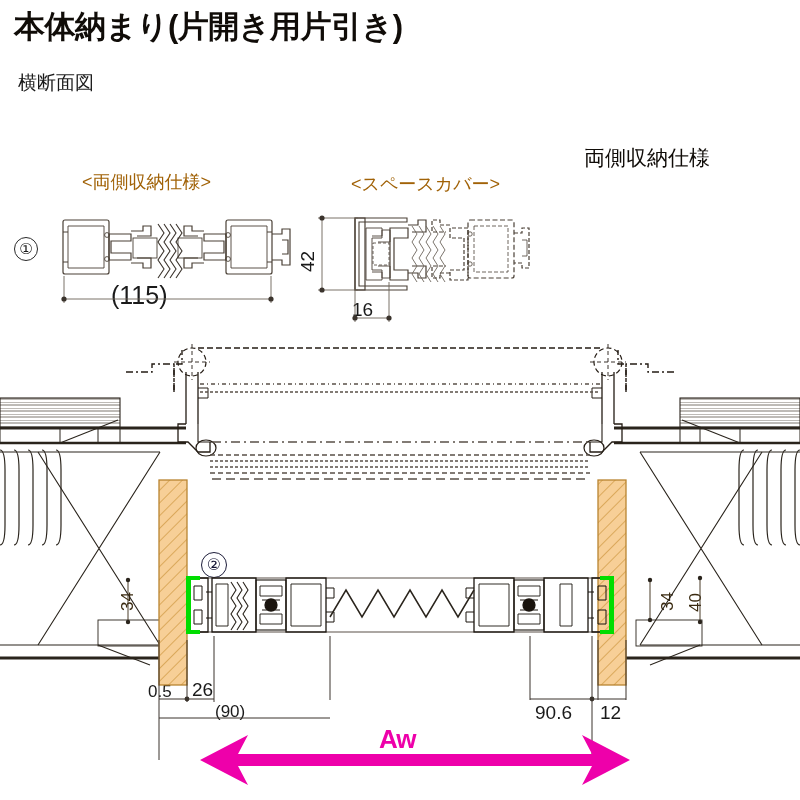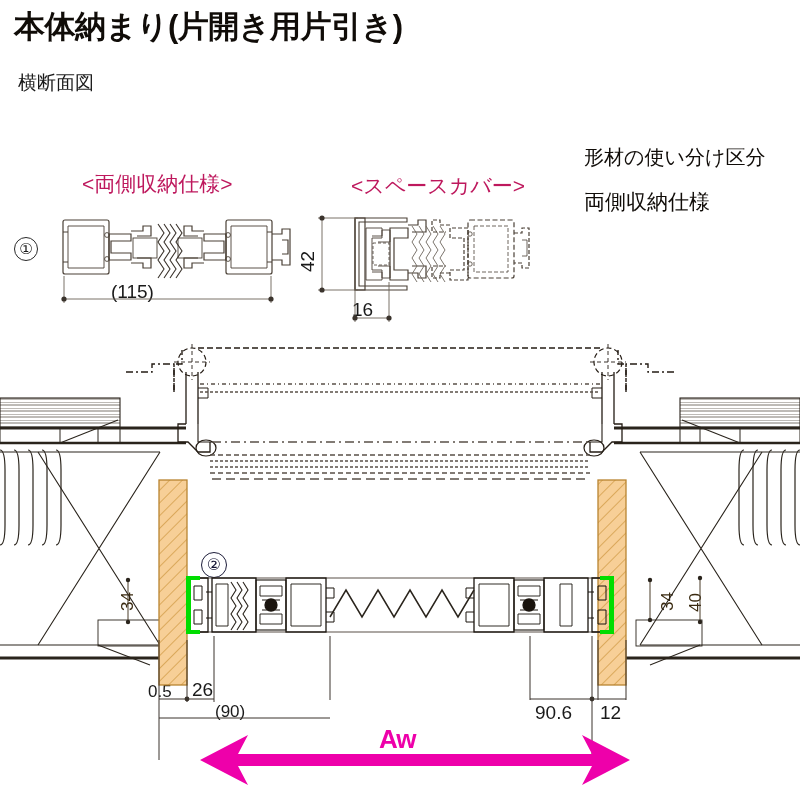--- a/index.html
+++ b/index.html
@@ -45,23 +45,23 @@
   }
   #legend .lg-item {
     font-size: 21px;
     white-space: nowrap;
     margin-bottom: 17px;
     color: #100c08;
   }
 
   
   .det-cap {
-    font-size: 21px;
-    white-space: nowrap;
-    color: #be185d;
+    font-size: 18px;
+    white-space: nowrap;
+    color: #a16207;
   }
   #cap1 { left: 82px; top: 170px; }
   #cap2 { left: 351px; top: 172px; }
 
   
   .circ-num {
     width: 24px; height: 24px;
     border: 1.4px solid #2a2a2a;
     border-radius: 50%;
     font-size: 15px;
@@ -90,21 +90,21 @@
     font-size: 18px;
     color: #1a1a1a;
     white-space: nowrap;
   }
   .dim-rot {
     transform: rotate(-90deg);
     transform-origin: left top;
   }
   .dim-orange { color: #3a2a10; }
 
-  #dim115 { left: 111px; top: 281px; font-size: 19px; }
+  #dim115 { left: 111px; top: 281px; font-size: 25px; }
   #dim42  { left: 297px; top: 272px; font-size: 19px; }
   #dim16  { left: 352px; top: 299px; font-size: 19px; }
   #dim34L { left: 118px; top: 611px; font-size: 17px; }
   #dim34R { left: 658px; top: 611px; font-size: 17px; }
   #dim40R { left: 686px; top: 612px; font-size: 17px; }
   #dim05  { left: 148px; top: 682px; font-size: 17px; }
   #dim26  { left: 192px; top: 679px; font-size: 19px; }
   #dim90  { left: 215px; top: 702px; font-size: 17px; }
   #dim495 { left: 535px; top: 702px; font-size: 19px; }
   #dim12  { left: 600px; top: 702px; font-size: 19px; }
@@ -122,21 +122,20 @@
 </style>
 </head>
 <body>
 
 <div id="page">
 
   <div class="abs" id="title">本体納まり(片開き用片引き)</div>
   <div class="abs" id="subtitle">横断面図</div>
 
   <div class="abs" id="legend">
-    <div class="lg-head">形材の使い分け区分</div>
     <div class="lg-item">両側収納仕様</div>
   </div>
 
   <div class="abs det-cap" id="cap1">&lt;両側収納仕様&gt;</div>
   <div class="abs det-cap" id="cap2">&lt;スペースカバー&gt;</div>
 
   <div class="abs circ-num" id="circ1">①</div>
 
   <div class="abs dim" id="dim115">(115)</div>
   <div class="abs dim dim-rot" id="dim42">42</div>

